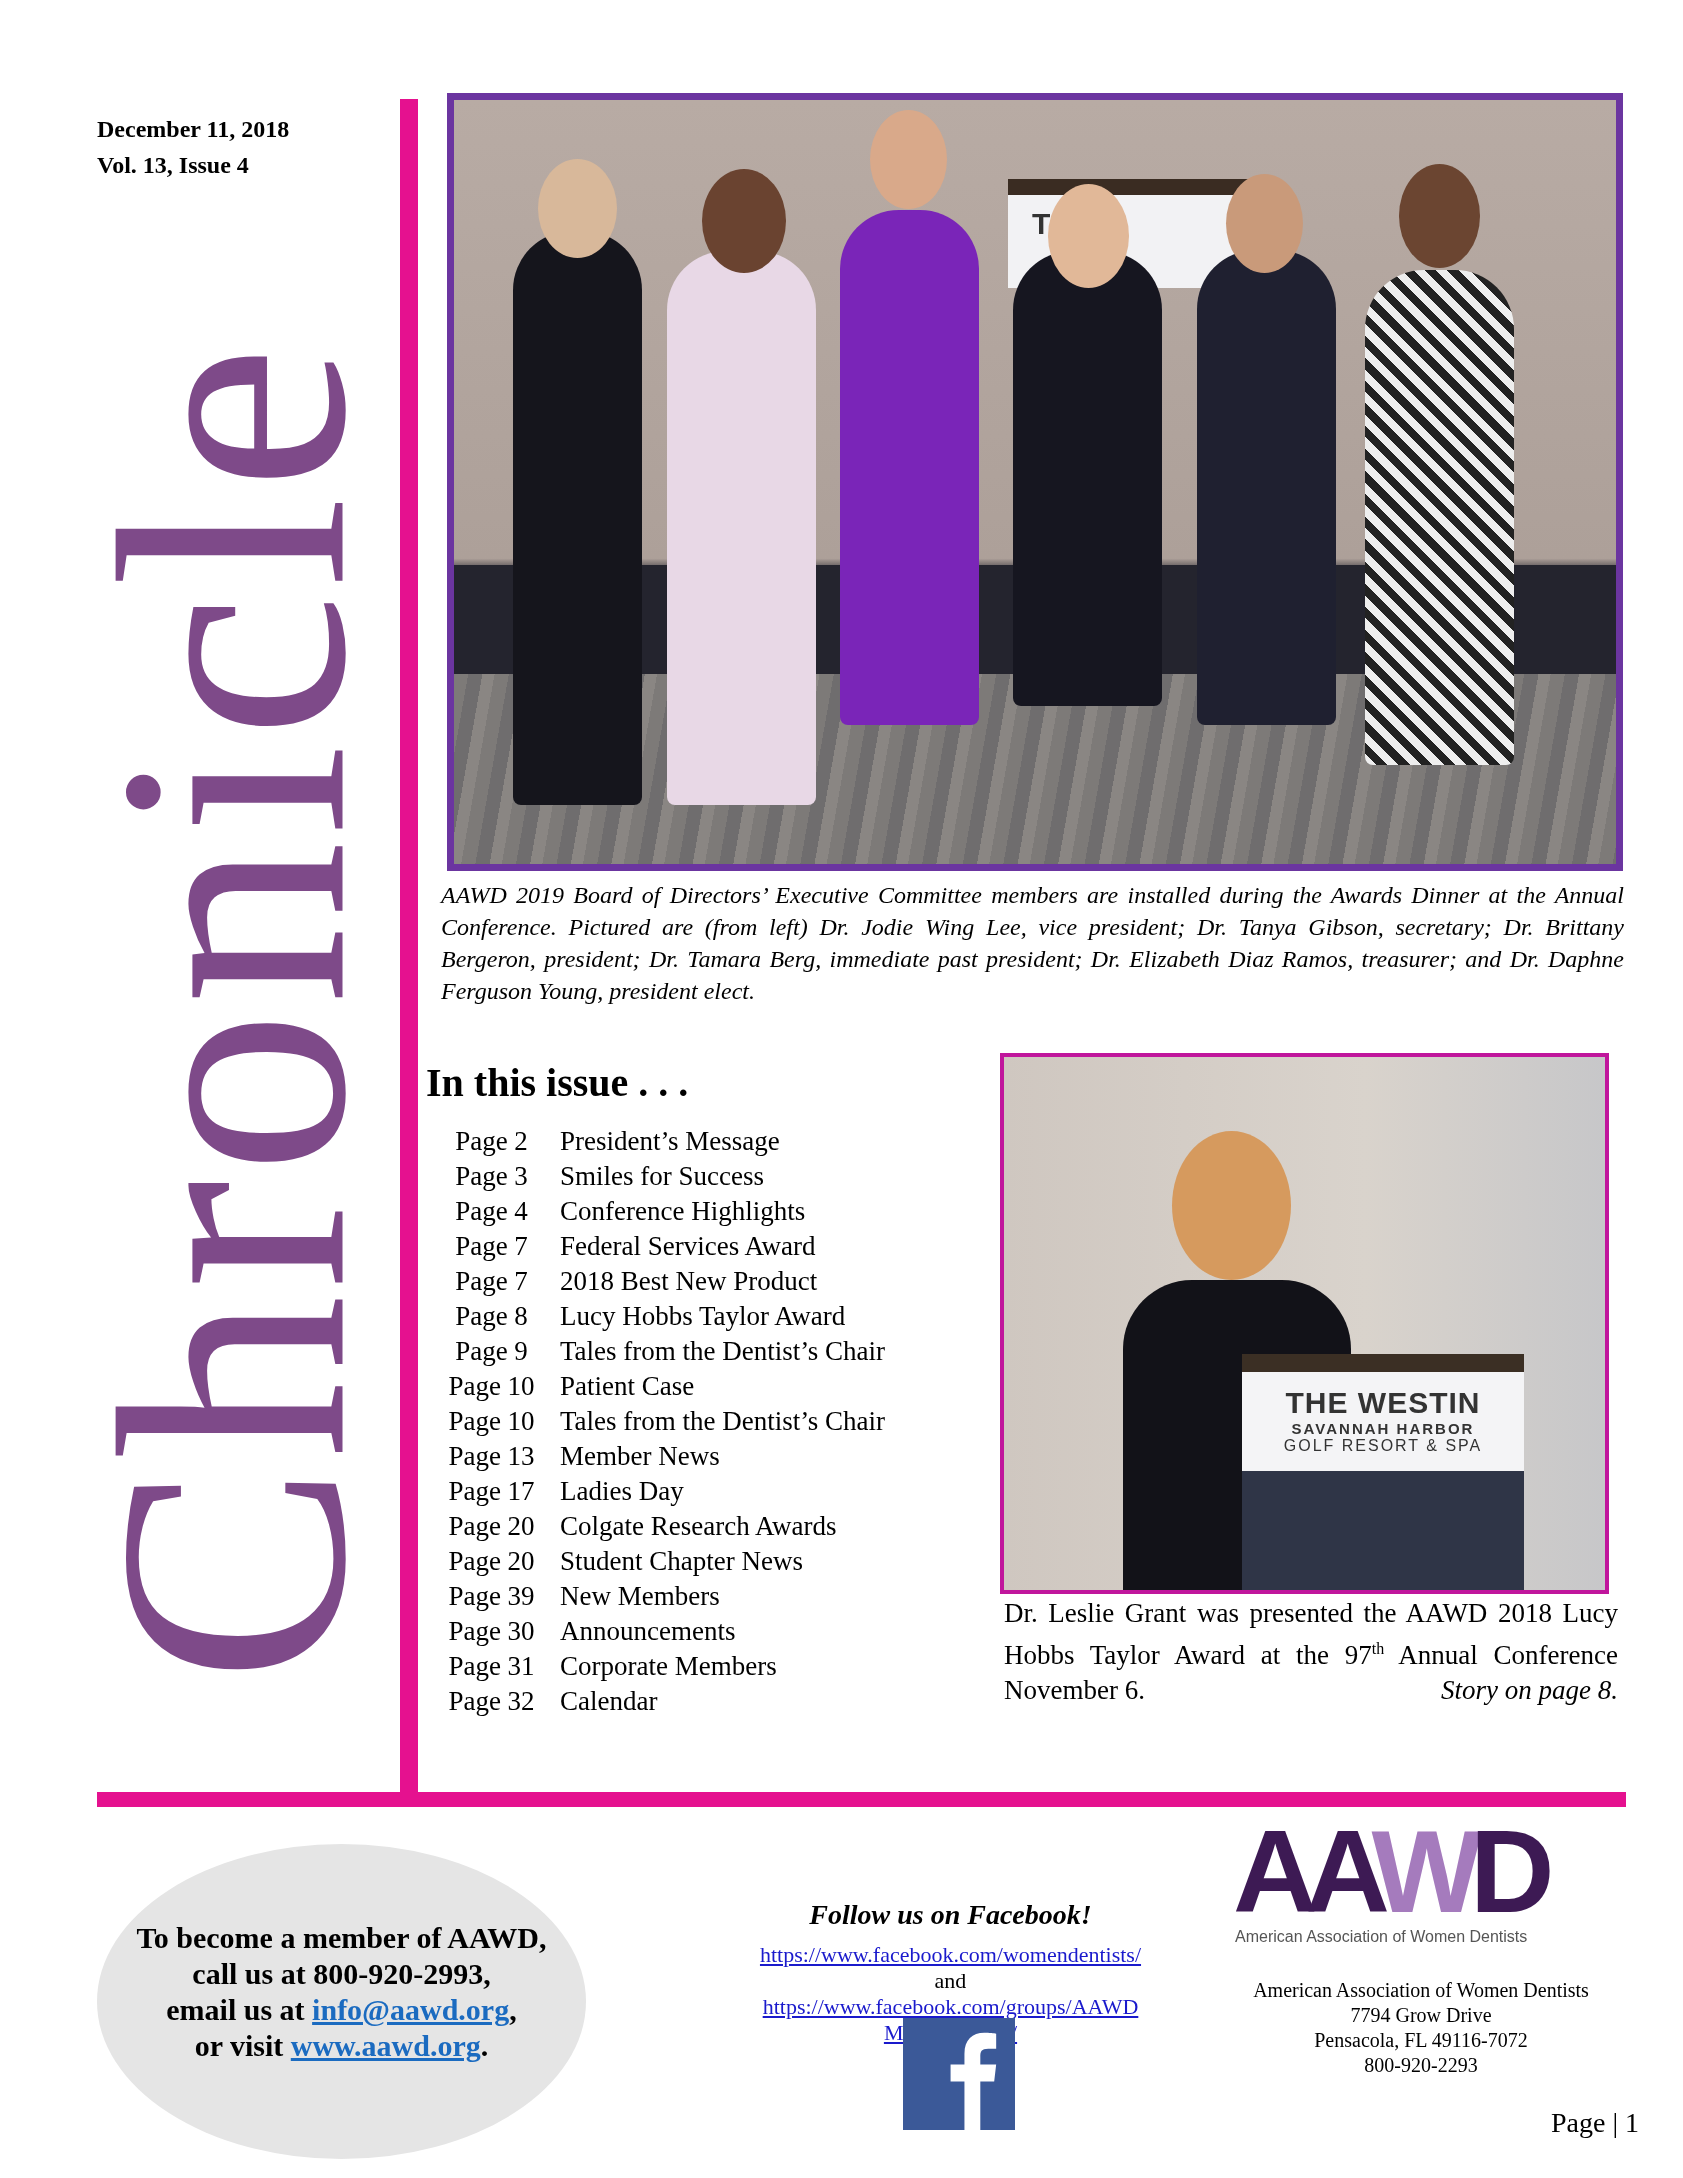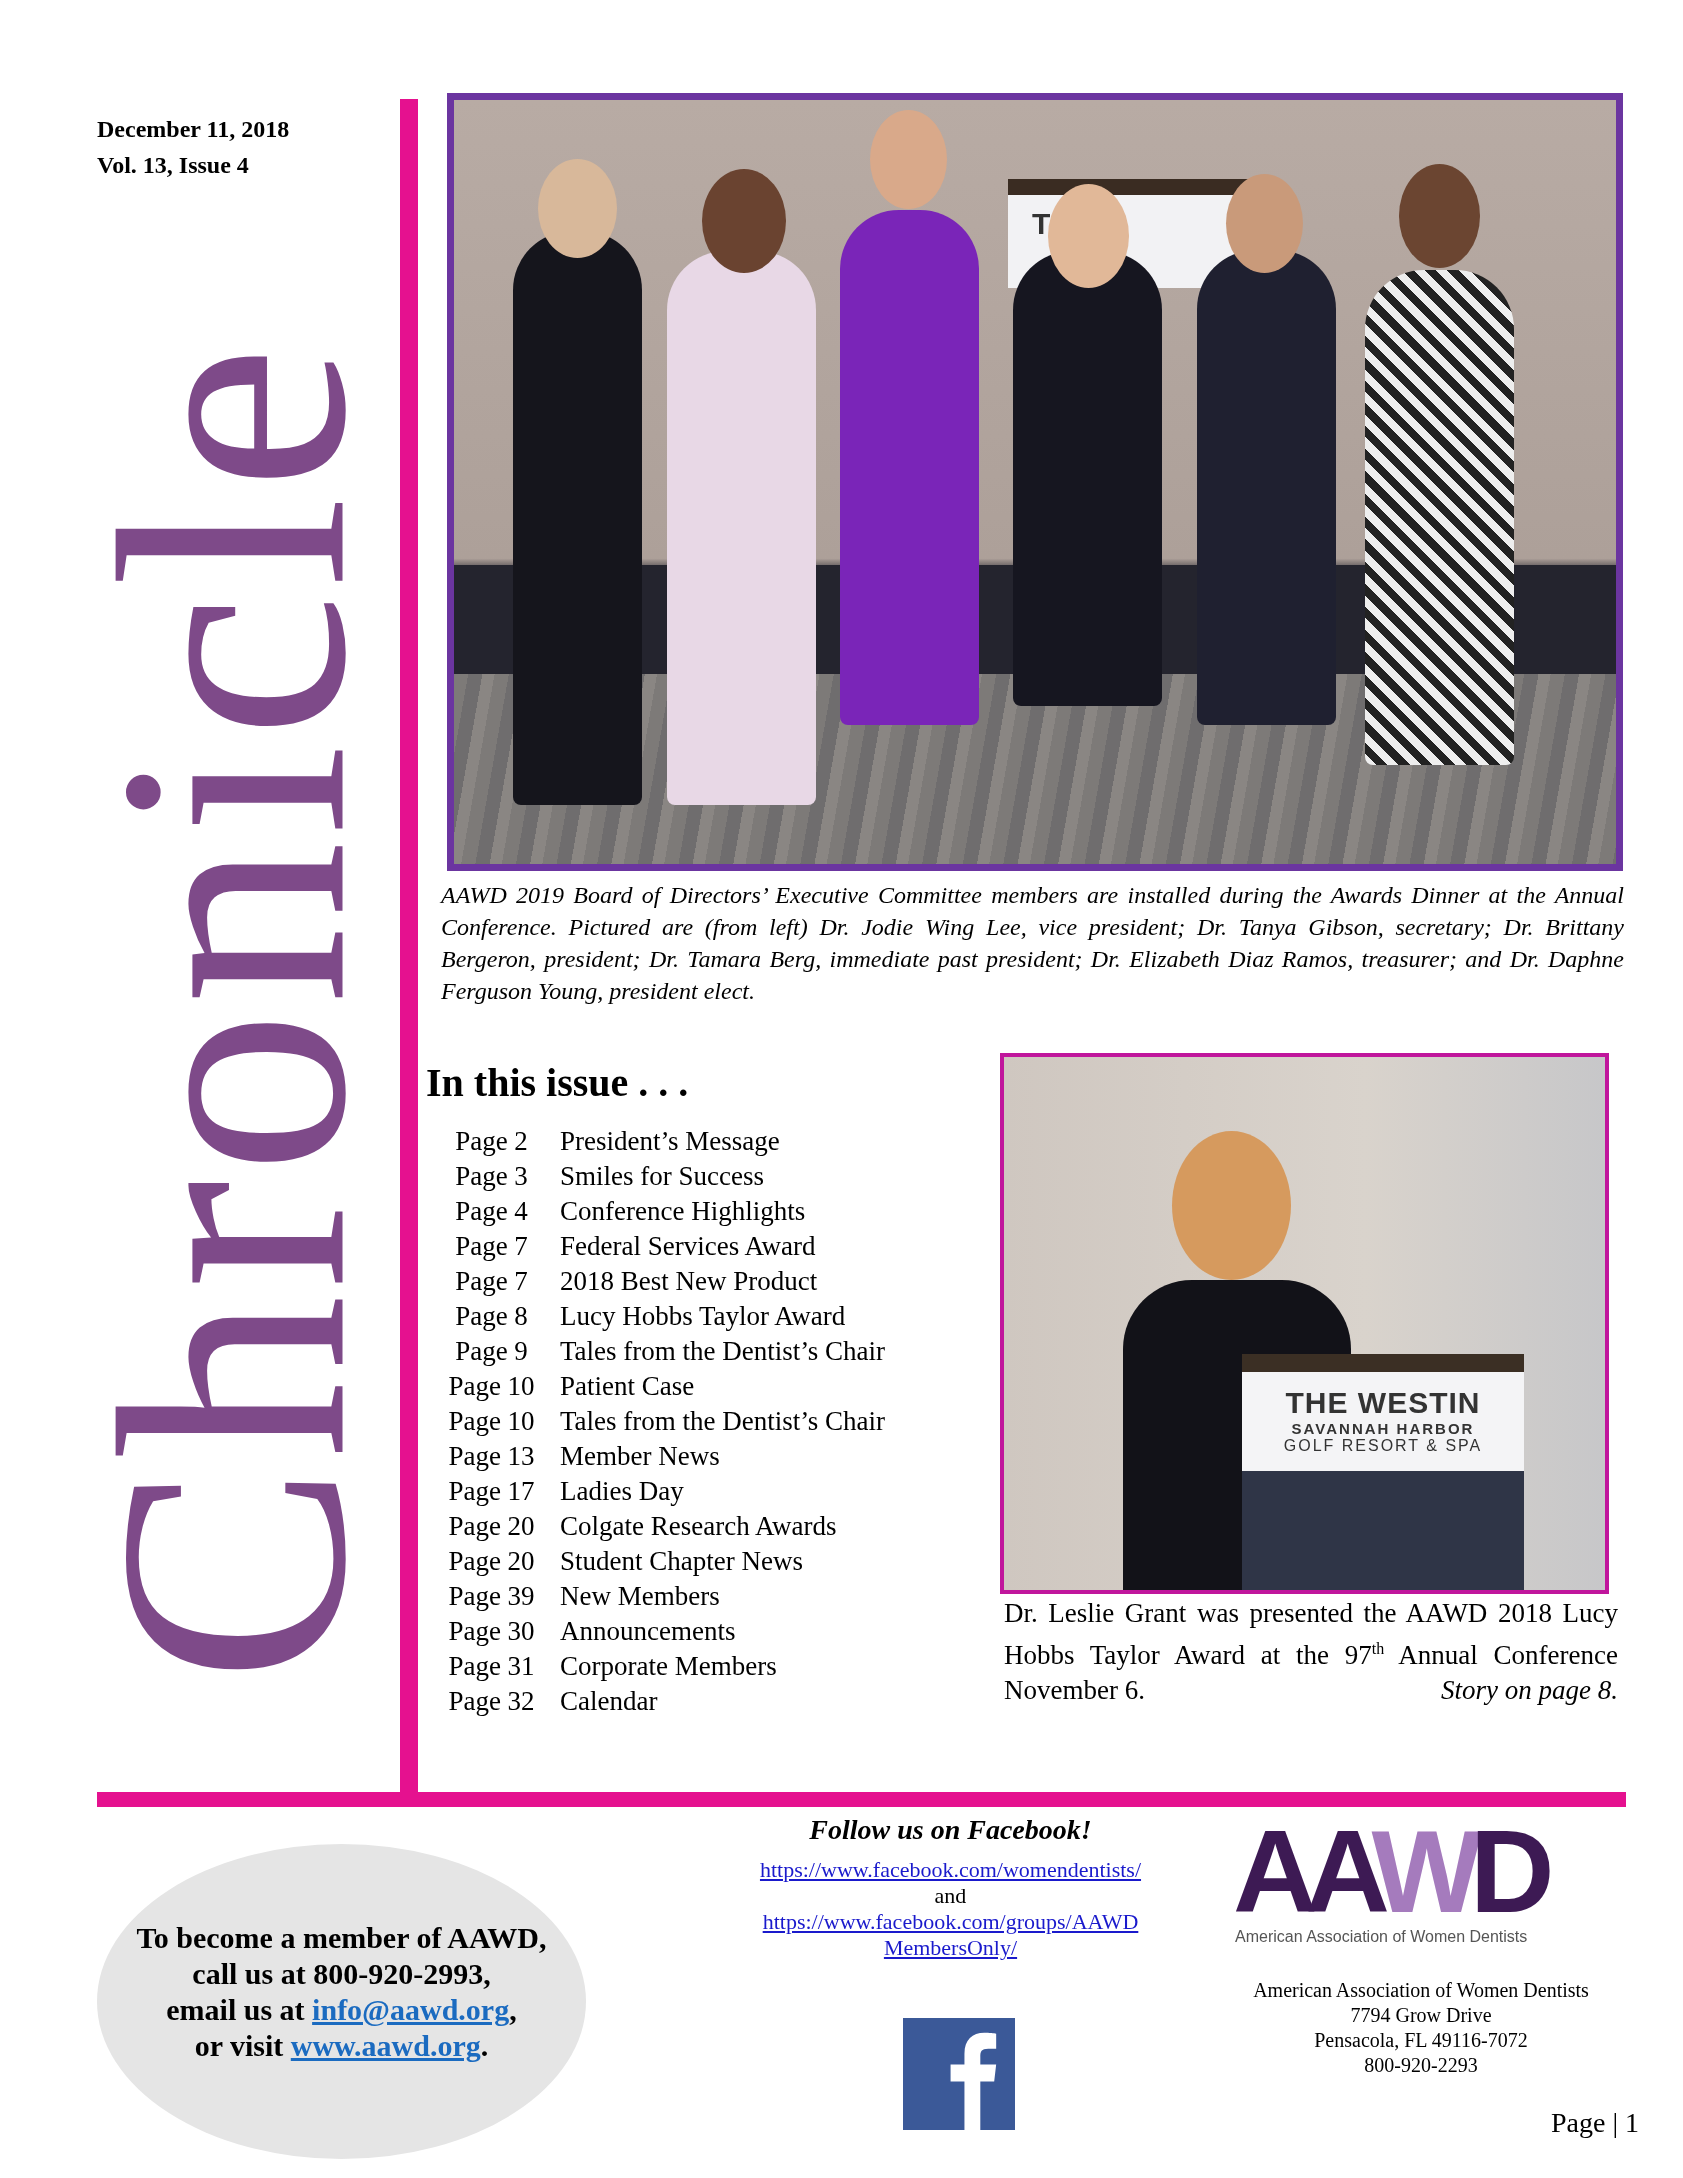--- a/index.html
+++ b/index.html
@@ -47,21 +47,21 @@
 
   .caption2 { left:1004px; top:1596px; width:614px; font-size:27px; line-height:35px; text-align:justify; }
   .caption2 .story { font-style:italic; float:right; }
 
   .member-oval { left:97px; top:1844px; width:489px; height:315px; border-radius:50%; background:#e5e5e5;
                  display:flex; align-items:center; justify-content:center; text-align:center; }
   .member-text { font-weight:bold; font-size:30px; line-height:36px; margin-top:-20px; }
   a.link { color:#1b6bc0; text-decoration:underline; }
   a.fb-link { color:#1a1acc; text-decoration:underline; }
 
-  .fb-block { left:723px; top:1817px; width:455px; text-align:center; font-size:22px; line-height:26px; }
+  .fb-block { left:723px; top:1902px; width:455px; text-align:center; font-size:22px; line-height:26px; }
   .fb-title { font-weight:bold; font-style:italic; font-size:28px; margin-bottom:14px; }
   .fb-icon { left:903px; top:2018px; width:112px; height:112px; background:#3b5998; }
 
   .logo { left:1233px; top:1817px; width:356px; }
   .logo-letters { font-family:"Liberation Sans", sans-serif; font-size:117px; font-weight:bold; letter-spacing:-12px;
                   line-height:109px; color:#3d1a54; }
   .logo-letters .w { color:#a57bbd; }
   .logo-sub { font-family:"Liberation Sans", sans-serif; font-size:16px; color:#555; margin-top:2px; padding-left:2px; }
 
   .address { left:1213px; top:1978px; width:416px; text-align:center; font-size:20px; line-height:25px; }

